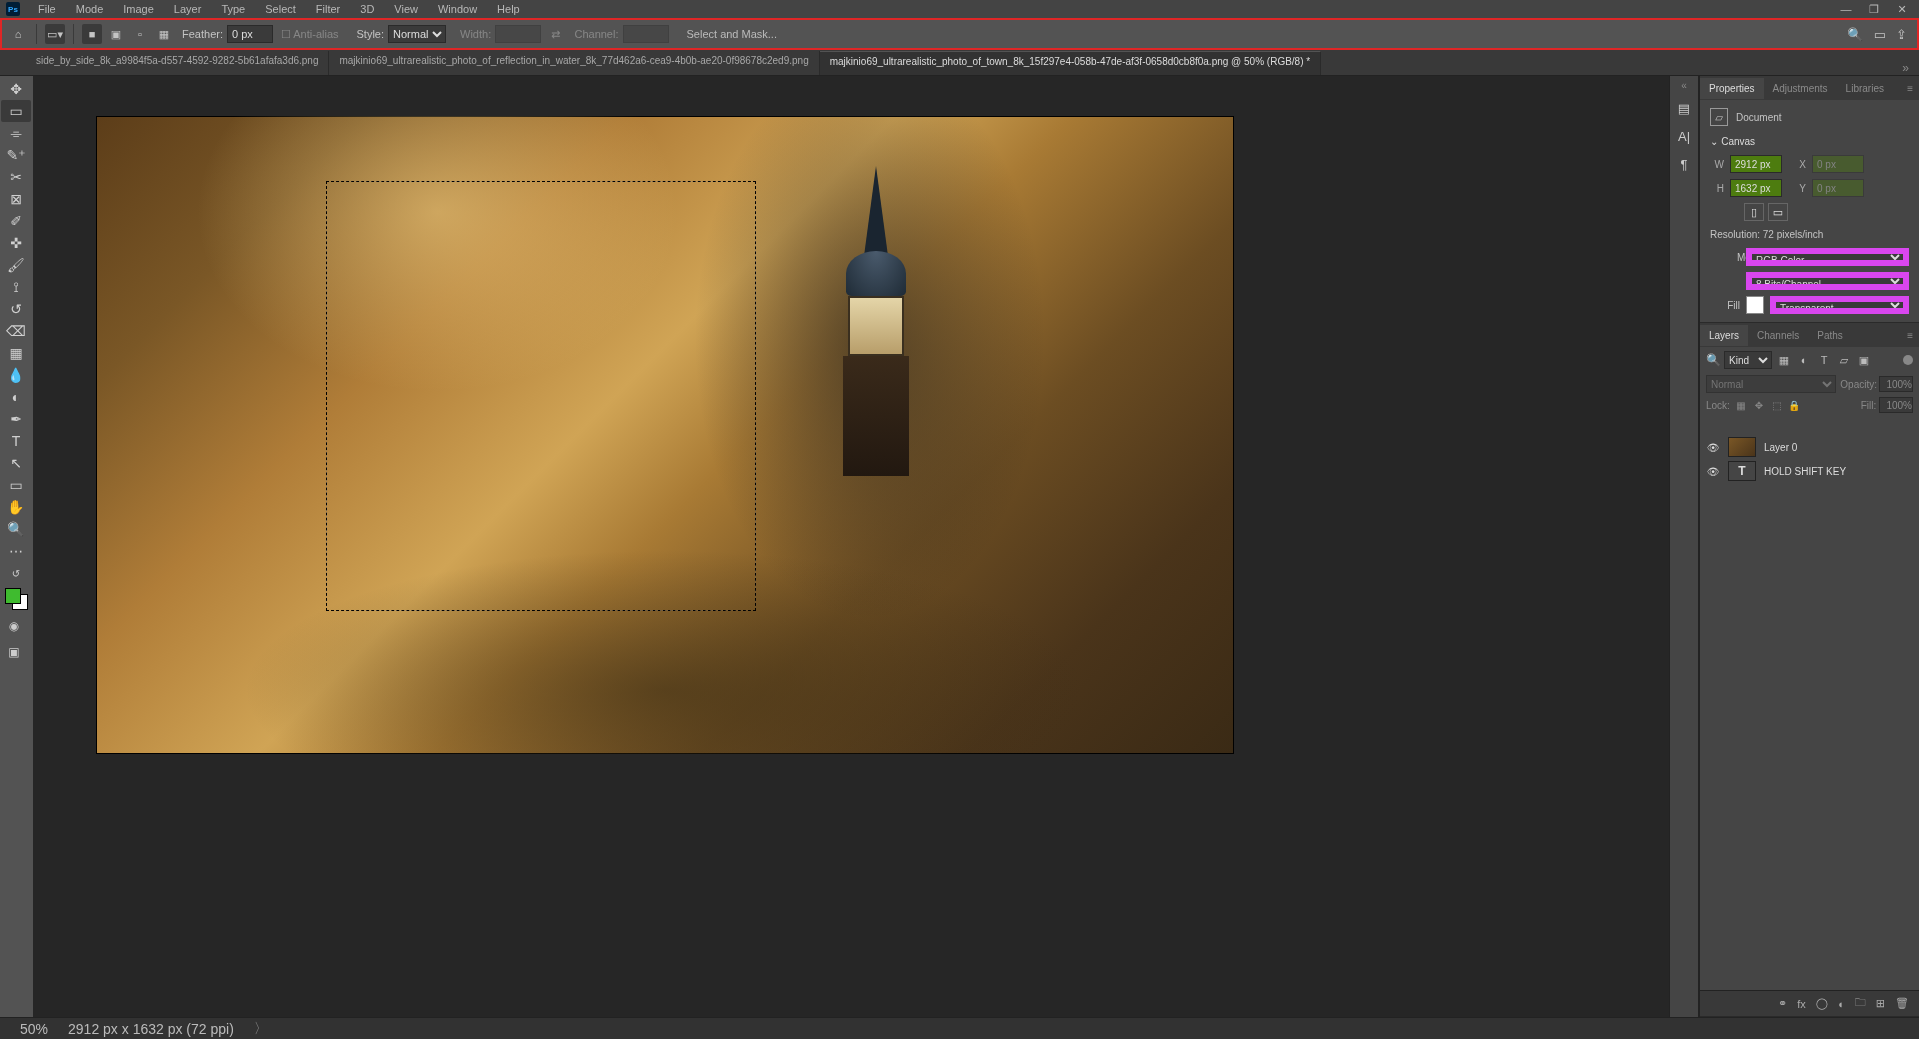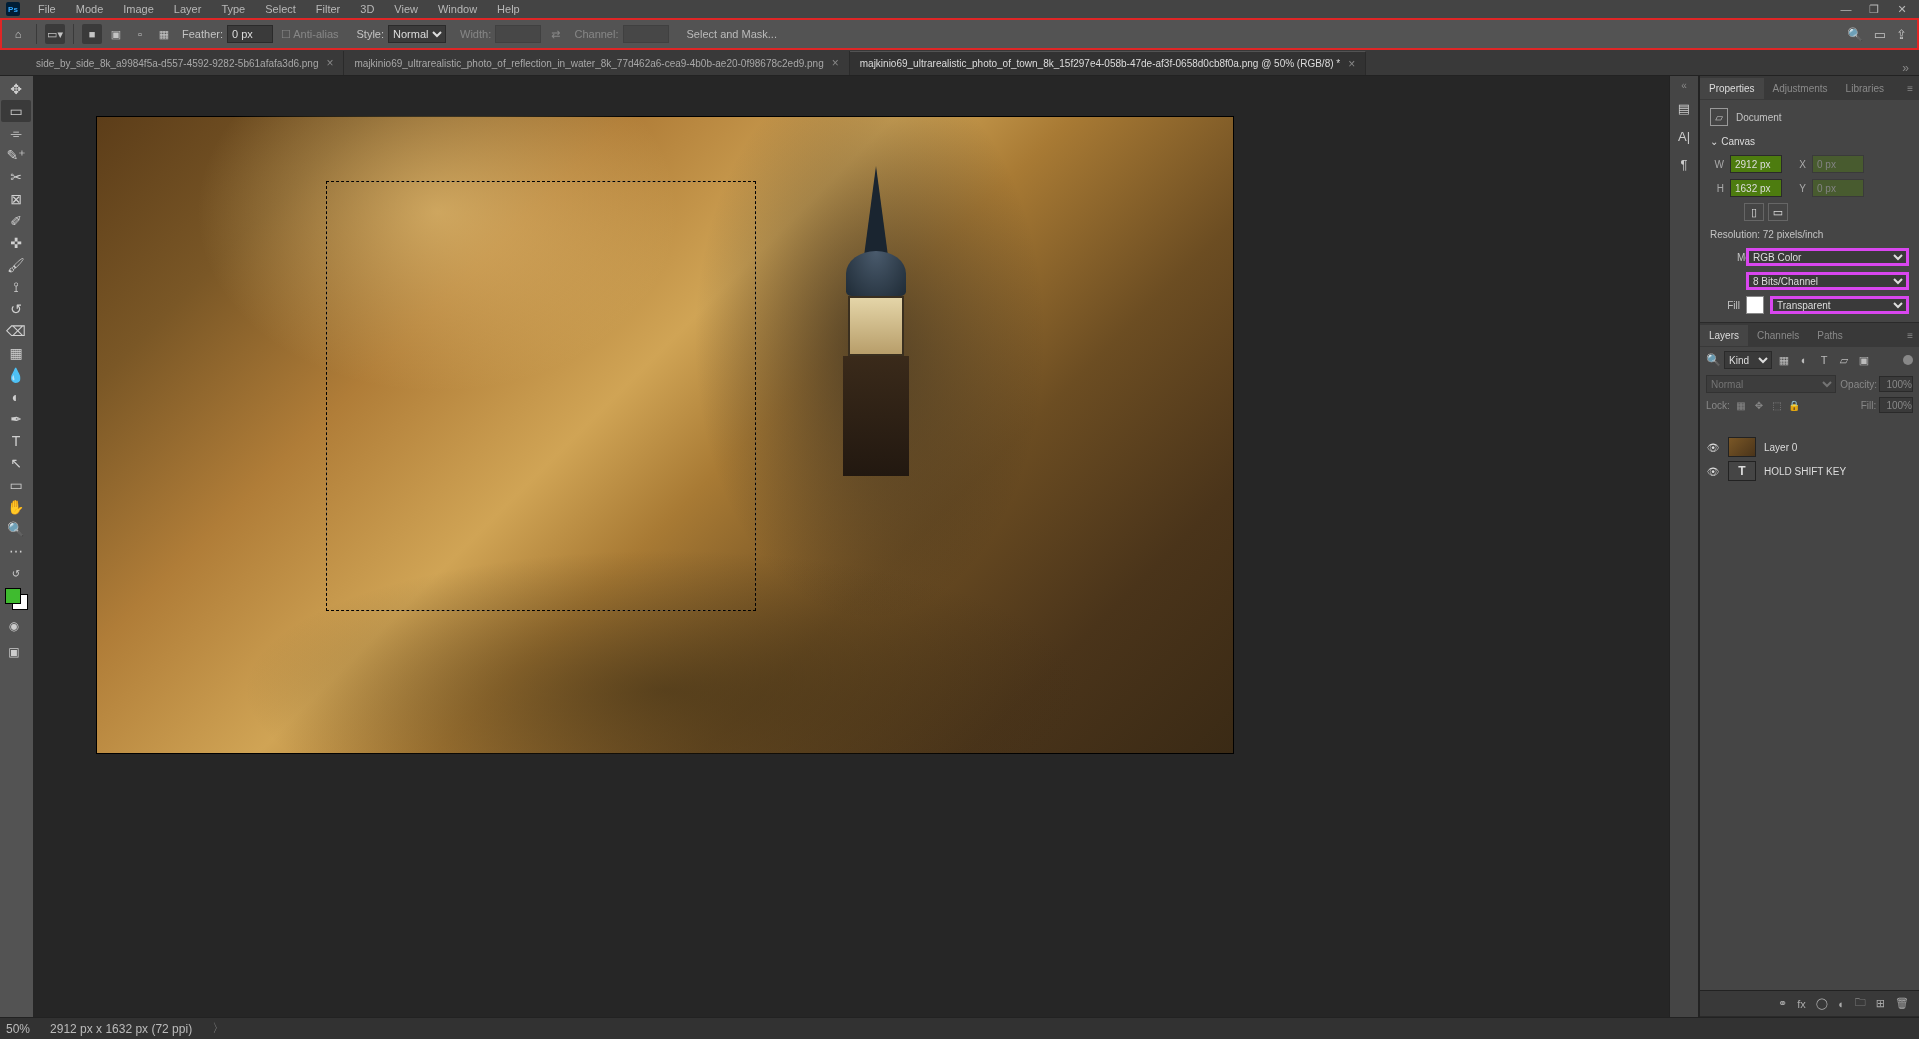--- a/index.html
+++ b/index.html
@@ -17,21 +17,21 @@
   .optionbar .sep{width:1px;height:20px;background:#3a3a3a;margin:0 4px;}
   .optionbar label{color:#c4c4c4;margin-left:4px;}
   .optionbar input[type=text]{width:46px;height:18px;background:#3a3a3a;border:1px solid #2a2a2a;color:#ddd;padding:0 4px;font-size:11px;}
   .optionbar .disabled{opacity:.45;}
   .optionbar select{background:#3a3a3a;border:1px solid #2a2a2a;color:#ddd;height:18px;font-size:11px;}
   .optionbar .link{color:#bbb;margin-left:14px;cursor:pointer;}
   .optionbar .right{margin-left:auto;display:flex;gap:10px;padding-right:4px;}
   .optionbar .right span{cursor:pointer;font-size:13px;}
   
   .tabstrip{height:26px;background:#393939;display:flex;align-items:end;padding-left:26px;border-bottom:1px solid #222;}
-  .tabstrip .tab{height:24px;padding:4px 10px;background:#393939;color:#a8a8a8;font-size:10px;display:flex;align-items:center;gap:8px;cursor:pointer;border-right:1px solid #2a2a2a;}
+  .tabstrip .tab{height:24px;padding:4px 10px;background:#393939;color:#a8a8a8;font-size:10px;display:flex;align-items:center;gap:8px;cursor:pointer;border-right:1px solid #2a2a2a;flex-direction:column;}
   .tabstrip .tab.active{background:#323232;color:#ddd;border-top:1px solid #535353;align-items:center;}
   .tabstrip .tab .x{font-size:12px;color:#888;}
   .tabstrip .chev{margin-left:auto;padding:0 10px;color:#888;font-size:12px;cursor:pointer;}
   
   .main { display:flex; height: calc(100% - 20px - 30px - 26px - 22px); }
   
   .toolbox{width:33px;background:#535353;display:flex;flex-direction:column;padding-top:2px;}
   .toolbox .tool{width:30px;height:22px;display:flex;align-items:center;justify-content:center;cursor:pointer;color:#d0d0d0;font-size:14px;margin-left:1px;}
   .toolbox .tool.active{background:#3a3a3a;border-radius:2px;}
   .toolbox .swatch-fg{width:16px;height:16px;background:#3fbb2f;border:1px solid #000;margin:4px 0 0 5px;position:relative;z-index:2;}
@@ -75,21 +75,21 @@
   .colorpanel .field{flex:1;background:linear-gradient(to right,#fff 0%,#30d030 100%),linear-gradient(to bottom,transparent 0%,#000 100%);background-blend-mode:multiply;position:relative;}
   .colorpanel .field .cur{position:absolute;right:4px;top:4px;width:8px;height:8px;border:1px solid #000;outline:1px solid #fff;border-radius:50%;}
   .colorpanel .huebar{width:14px;background:linear-gradient(#f0f,#00f 20%,#0ff 40%,#0f0 55%,#ff0 75%,#f80 88%,#f00 100%);position:relative;}
   .colorpanel .huebar .arrow{position:absolute;left:-5px;top:60%;color:#ddd;font-size:10px;}
   
   .props .body{padding:8px 10px;font-size:10px;color:#c4c4c4;}
   .props .row{display:flex;align-items:center;gap:6px;margin-bottom:6px;}
   .props .row label{width:14px;text-align:right;color:#aaa;}
   .props .row input{width:52px;height:18px;background:#4d7c0f;border:1px solid #2a2a2a;color:#ddd;font-size:10px;padding:0 4px;}
   .props .row input.dim{opacity:.4;}
-  .props select{height:18px;background:#3a3a3a;border:3px solid #d946ef;color:#ddd;font-size:10px;flex:1;}
+  .props select{height:18px;background:#3a3a3a;border:6px solid #d946ef;color:#ddd;font-size:10px;flex:1;}
   .props .sect{font-size:10px;color:#ddd;margin:4px 0 8px;cursor:pointer;}
   .props .sect::before{content:"⌄ ";}
   .props .doc-head{display:flex;align-items:center;gap:8px;margin-bottom:10px;}
   .props .doc-ico{width:18px;height:18px;border:1px solid #999;display:flex;align-items:center;justify-content:center;font-size:10px;color:#ccc;}
   .props .orient{display:flex;gap:4px;margin-left:34px;margin-bottom:8px;}
   .props .orient span{width:20px;height:18px;border:1px solid #666;display:flex;align-items:center;justify-content:center;cursor:pointer;font-size:11px;color:#ddd;}
   .props .reso{font-size:10px;color:#c4c4c4;margin:8px 0;}
   .props .fillrow{display:flex;align-items:center;gap:6px;margin-top:6px;}
   .props .fillswatch{width:18px;height:18px;background:#fff;border:1px solid #888;}
   
@@ -108,21 +108,21 @@
   .layers .lockrow .fill{margin-left:auto;}
   .layers .layer{display:flex;align-items:center;height:24px;gap:8px;font-size:10px;color:#ddd;}
   .layers .layer .eye{width:14px;text-align:center;cursor:pointer;}
   .layers .layer .thumb{width:28px;height:20px;background:linear-gradient(135deg,#7a5726,#4a341a);border:1px solid #222;}
   .layers .layer .thumb.text{background:#454545;color:#ddd;display:flex;align-items:center;justify-content:center;font-size:12px;font-weight:bold;}
   .layers .foot{position:absolute;bottom:0;left:0;right:0;height:26px;background:#393939;border-top:1px solid #222;display:flex;align-items:center;justify-content:flex-end;gap:10px;padding:0 10px;color:#aaa;font-size:11px;}
   .layers .foot span{cursor:pointer;}
   .layers{position:relative;flex:1;}
   .layers .bodywrap{position:absolute;top:24px;left:0;right:0;bottom:26px;overflow:hidden;}
   
-  .statusbar{height:22px;background:#323232;border-top:1px solid #222;display:flex;align-items:center;padding:0 6px;gap:20px;color:#bbb;font-size:12px;}
+  .statusbar{height:22px;background:#323232;border-top:1px solid #222;display:flex;align-items:center;padding:0 20px;gap:20px;color:#bbb;font-size:14px;}
   .statusbar .chev{color:#888;cursor:pointer;}
 </style>
 </head>
 <body>
 
 <div class="menubar">
   <div class="ps-logo">Ps</div>
   <div class="item">File</div>
   <div class="item">Mode</div>
   <div class="item">Image</div>

